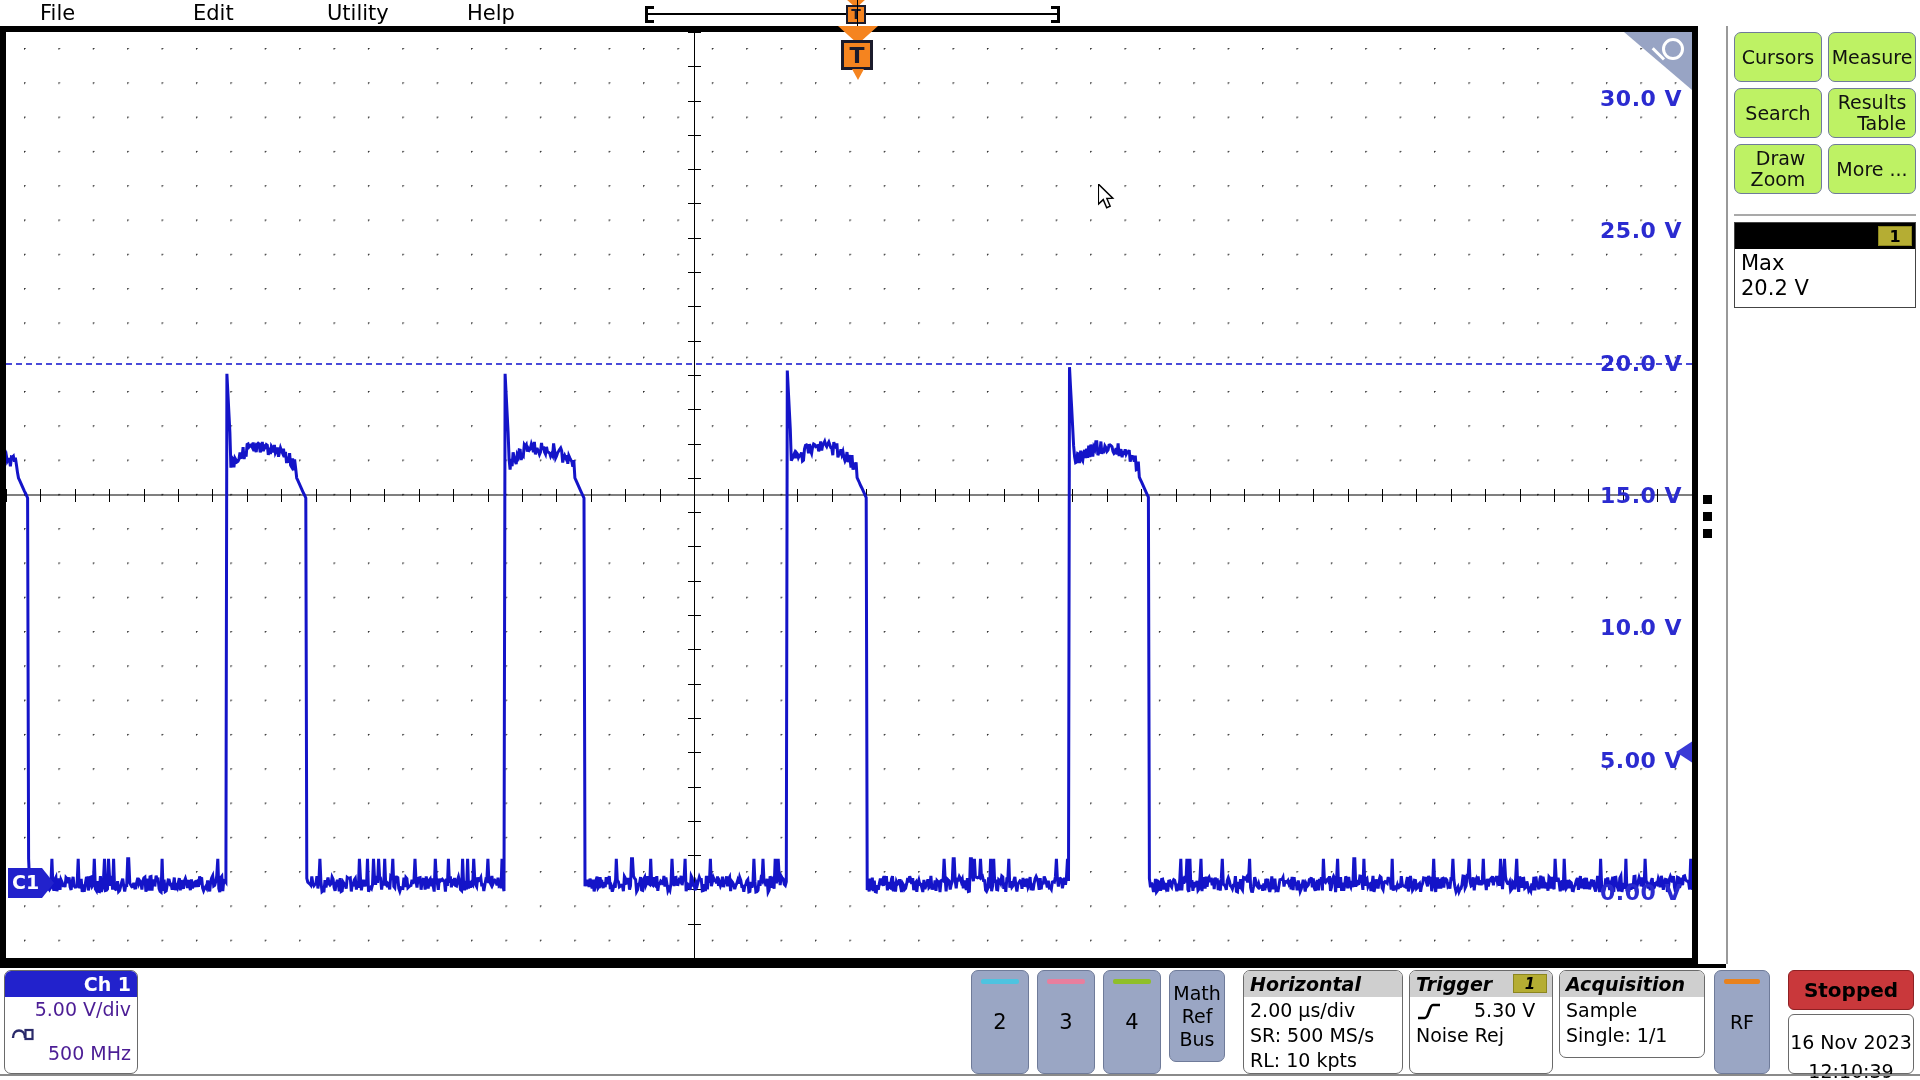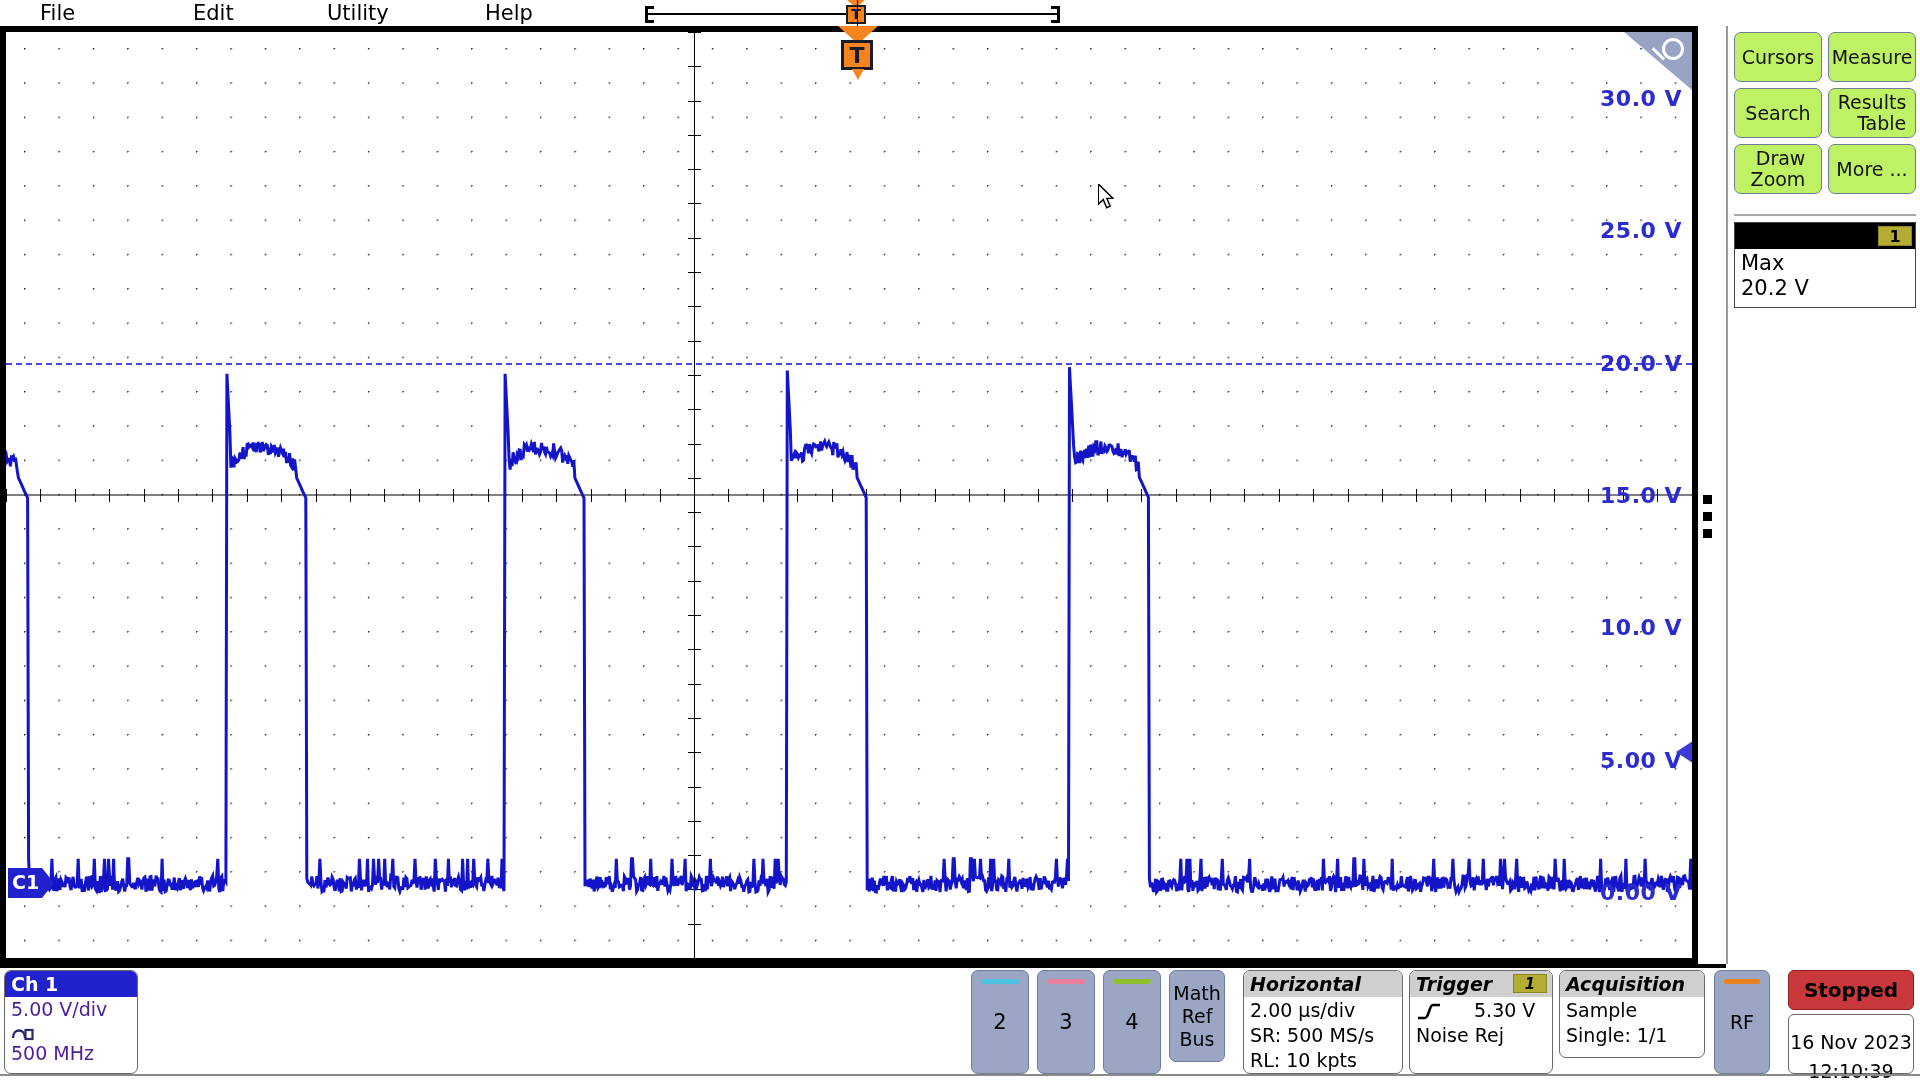--- a/index.html
+++ b/index.html
@@ -228,21 +228,21 @@
   }
   .panelbox .ptitle {
     background: #cfcfcf; font-size: 19px; font-weight: 700; color: #000;
     padding: 1px 6px; line-height: 24px; position: relative; font-style: italic;
   }
   .panelbox .pbody {
     padding: 1px 6px; font-size: 19px; color: #000; line-height: 25px;
   }
   .ch1box {
     position: absolute; left: 4px; top: 2px; width: 134px; height: 104px;
-    border: 1px solid #6a6a6a; border-radius: 7px; background: #fff; overflow: hidden;
+    border: 1px solid #6a6a6a; border-radius: 7px; background: #fff; overflow: hidden; text-align: right;
   }
   .ch1box .hdr {
     background: #2222cc; color: #fff; font-size: 19px; font-weight: 600;
     padding: 0 6px; line-height: 26px;
   }
   .ch1box .row { font-size: 19px; padding: 0 6px; line-height: 25px; color:#4c1d95; }
   .probe-ico { display:block; margin: 1px 0 0 6px; }
 
   .chbtn {
     position: absolute; top: 2px; width: 58px; height: 104px;
@@ -287,21 +287,21 @@
 </style>
 </head>
 <body>
 
 <div id="app">
 
   <div class="menubar">
     <div class="menu-item" style="left:40px">File</div>
     <div class="menu-item" style="left:193px">Edit</div>
     <div class="menu-item" style="left:327px">Utility</div>
-    <div class="menu-item" style="left:485px">Help</div>
+    <div class="menu-item" style="left:467px">Help</div>
 
     <div class="hscroll">
       <div class="hscroll-line"></div>
       <div class="hscroll-capL"></div>
       <div class="hscroll-capL2"></div>
       <div class="hscroll-capL3"></div>
       <div class="hscroll-capR"></div>
       <div class="hscroll-capR2"></div>
       <div class="hscroll-capR3"></div>
     </div>

